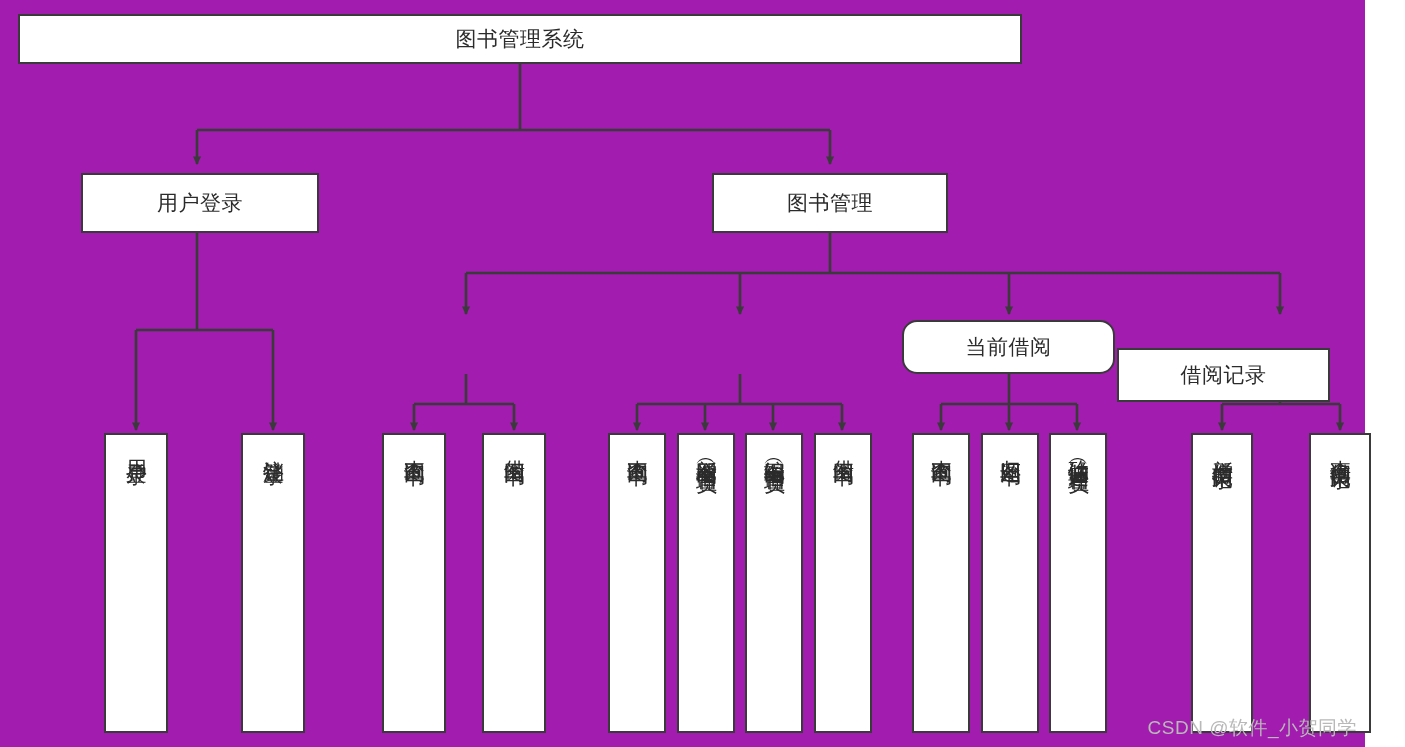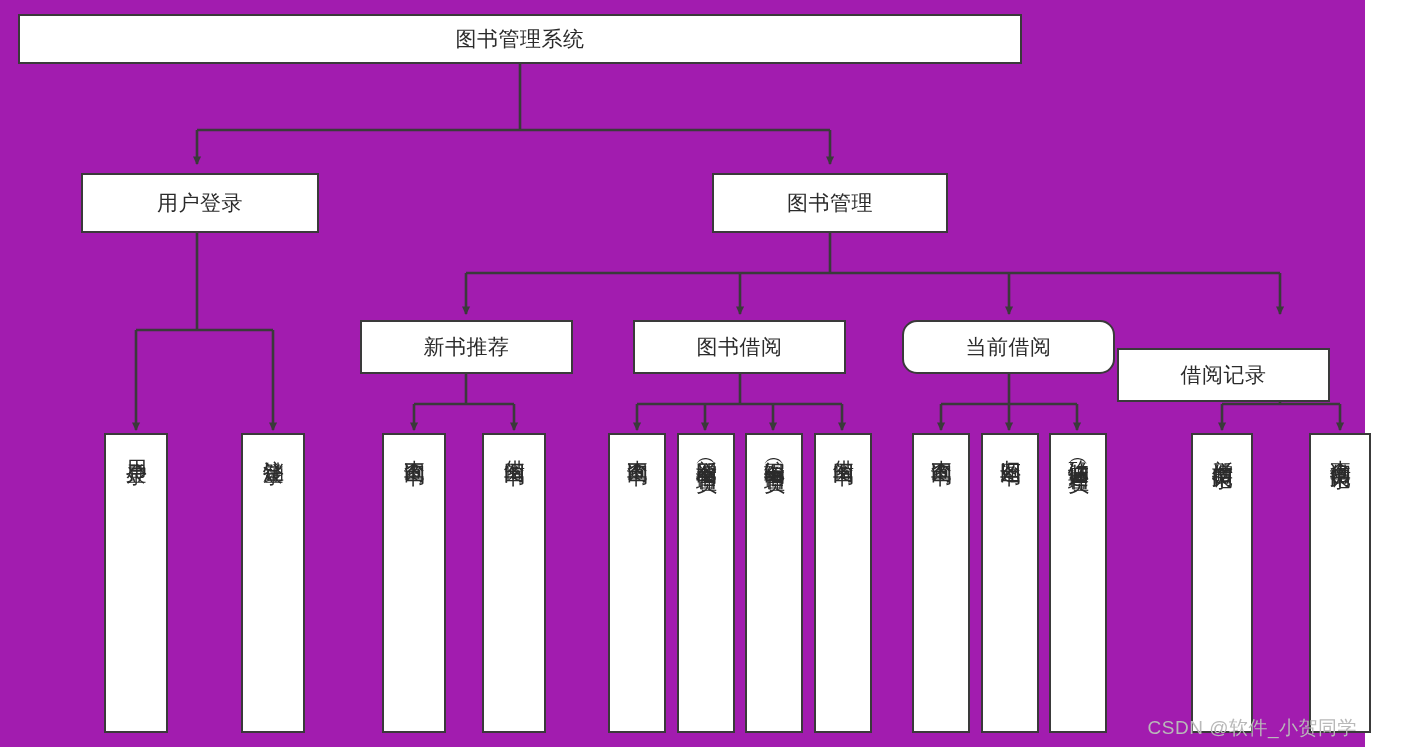--- a/index.html
+++ b/index.html
@@ -130,27 +130,21 @@
   </div>
 
   <div class="node horizontal" style="left:81px; top:173px; width:238px; height:60px;">
     <span class="label">用户登录</span>
   </div>
 
   <div class="node horizontal" style="left:712px; top:173px; width:236px; height:60px;">
     <span class="label">图书管理</span>
   </div>
 
-  <div class="node horizontal" style="left:360px; top:320px; width:213px; height:54px;">
-    <span class="label">新书推荐</span>
-  </div>
-
-  <div class="node horizontal" style="left:633px; top:320px; width:213px; height:54px;">
-    <span class="label">图书借阅</span>
-  </div>
+
 
   <div class="node horizontal" style="left:902px; top:320px; width:213px; height:54px;border-radius:15px;">
     <span class="label">当前借阅</span>
   </div>
 
   <div class="node horizontal" style="left:1117px; top:320px; width:213px; height:54px;margin-top:28px;">
     <span class="label">借阅记录</span>
   </div>
 
   <div class="node vertical" style="left:104px; top:433px; width:64px; height:300px;">

